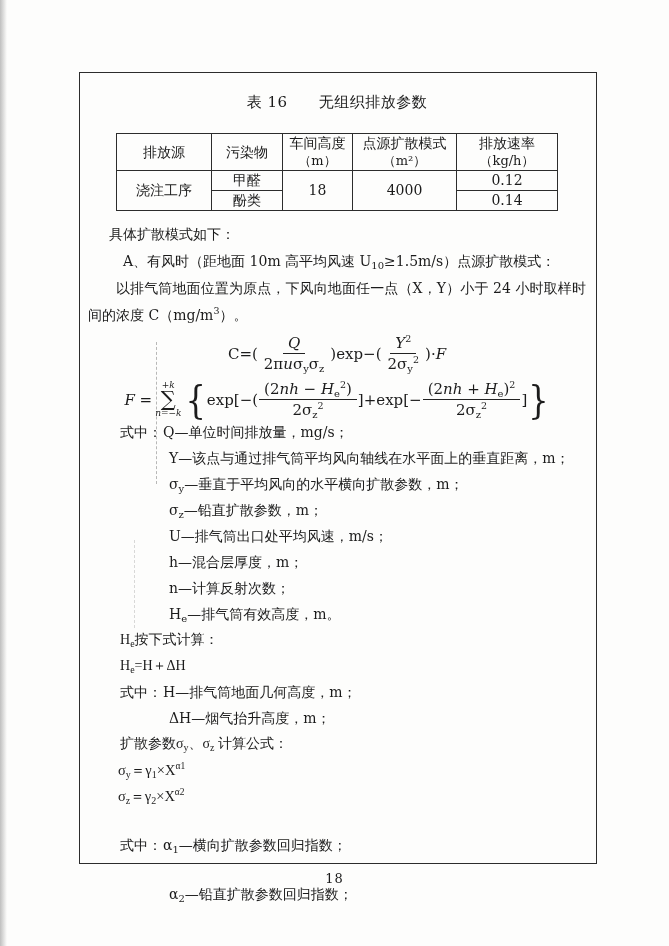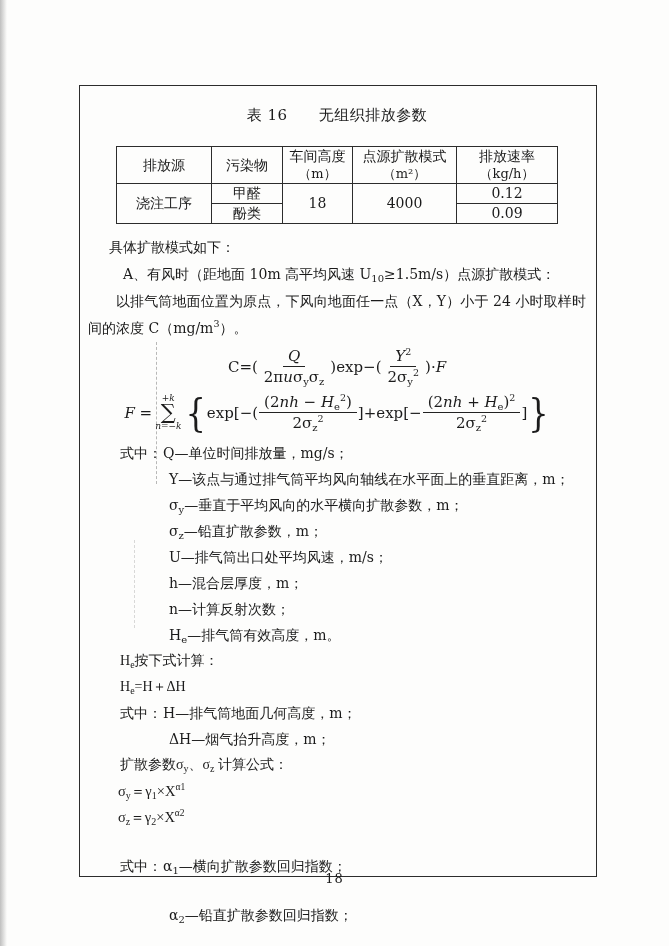--- a/index.html
+++ b/index.html
@@ -21,21 +21,21 @@
     position:absolute; left:156px; top:342px; height:142px; width:0;
     border-left:1.5px dashed rgba(70,70,70,.38);
   }
   .crease2 {
     position:absolute; left:134px; top:540px; height:88px; width:0;
     border-left:1.5px dashed rgba(70,70,70,.2);
   }
 
   
   .frame {
-    position:absolute; left:79px; top:85px; width:518px; height:792px;
+    position:absolute; left:79px; top:72px; width:518px; height:792px;
     border:1.8px solid #2c2c2c; box-sizing:border-box;
     padding:0 10px 0 8px;
   }
 
   .caption {
     margin-top:20px; text-align:center;
     font-size:15px; letter-spacing:.5px; white-space:pre;
   }
 
   table.em {
@@ -69,21 +69,21 @@
   sub { font-size:10px; vertical-align:-3px; line-height:0; }
   sup { font-size:9.5px; vertical-align:6px; line-height:0; }
   i { font-style:italic; }
   .sum { display:inline-flex; flex-direction:column; align-items:center; line-height:1; margin:0 3px; }
   .sum .lim { font-size:9px; font-style:italic; letter-spacing:0; }
   .sum .sym { font-size:21px; line-height:.95; }
   .brace { font-size:32px; font-weight:400; transform:scaleY(1.2); padding:0 1px; line-height:1; }
 
   
   .defblock { margin-left:32px; font-size:14px; }
-  .defblock-1 { margin-top:8px; }
+  .defblock-1 { margin-top:0; }
   .defline { line-height:26px; white-space:nowrap; }
   .defline .lbl { margin-right:1px; }
   .defline.cont { margin-left:49px; }
   .bodyline { margin-left:32px; font-size:14px; line-height:26px; white-space:nowrap;font-family:Liberation Serif, serif; }
 
   .sigfor { position:relative; left:30px; text-align:left; font-size:14.5px; line-height:26px;font-family:Liberation Serif, serif; }
   .defblock-3 .defline { line-height:25px;margin-top:24px; }
 
   .pagenum {
     position:absolute; left:0; right:0; top:871px;
@@ -122,21 +122,21 @@
       <tbody>
         <tr>
           <td rowspan="2">浇注工序</td>
           <td>甲醛</td>
           <td rowspan="2">18</td>
           <td rowspan="2">4000</td>
           <td>0.12</td>
         </tr>
         <tr>
           <td>酚类</td>
-          <td>0.09</td>
+          <td>0.14</td>
         </tr>
       </tbody>
     </table>
 
     <p class="para p-first">具体扩散模式如下：</p>
     <p class="para p-second">A、有风时（距地面 10m 高平均风速 U<sub>10</sub>≥1.5m/s）点源扩散模式：</p>
     <p class="para p-third">以排气筒地面位置为原点，下风向地面任一点（X，Y）小于 24 小时取样时间的浓度 C（mg/m<sup>3</sup>）。</p>
 
     <div class="formula formula-c">
       <span>C=(</span>

